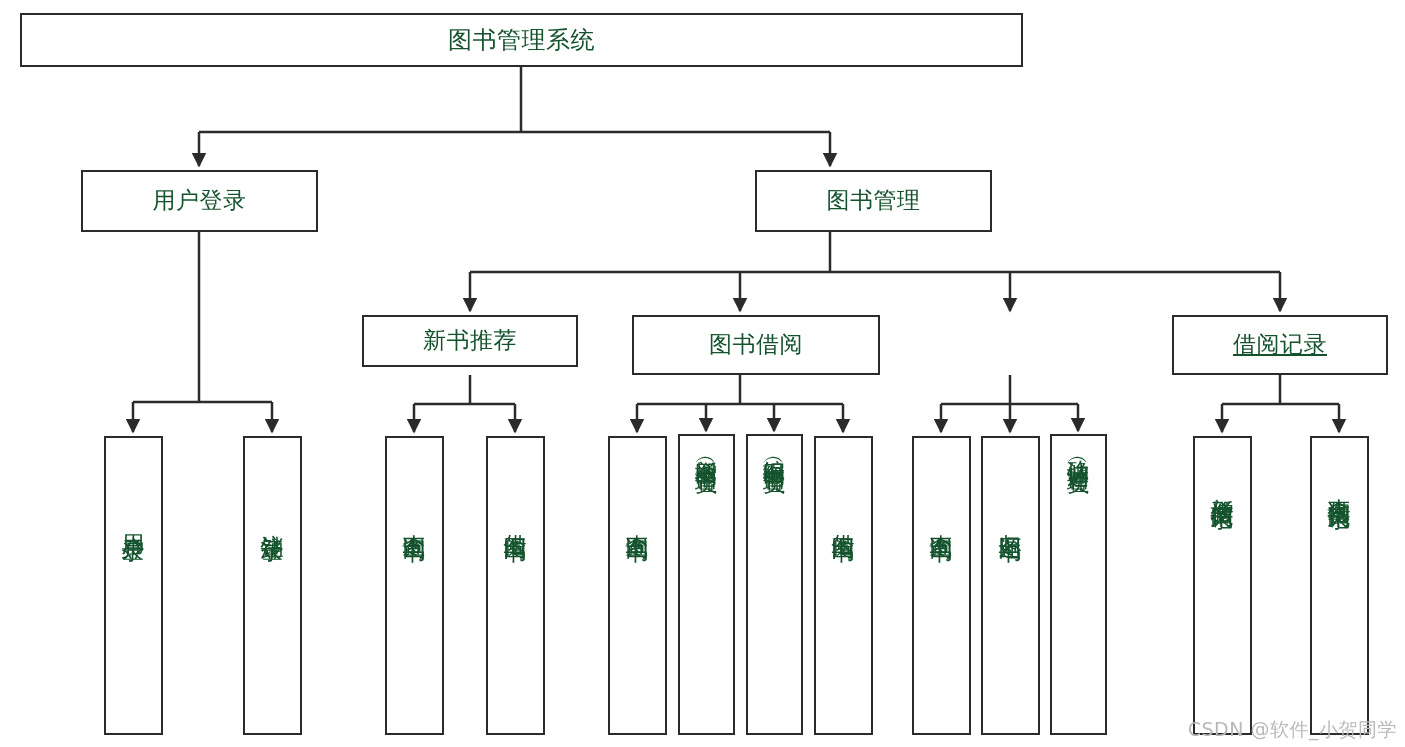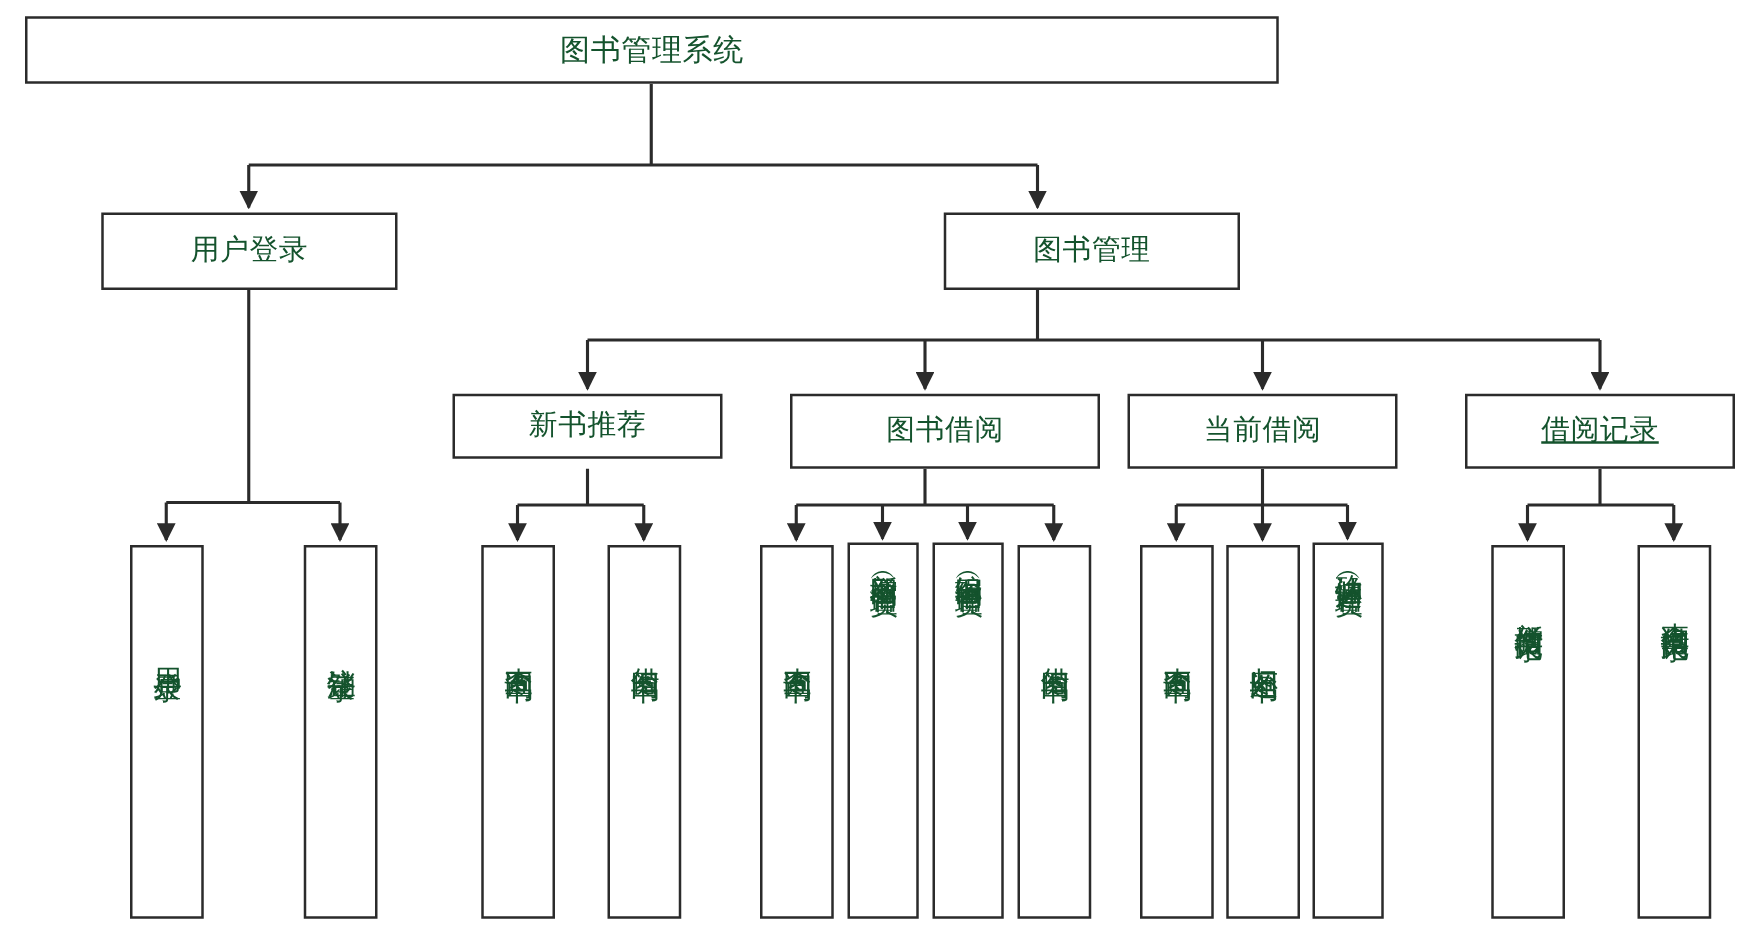--- a/index.html
+++ b/index.html
@@ -146,23 +146,20 @@
   <div class="node horiz" style="left:711px; top:170px; width:237px; height:62px;margin-left:44px;">
     <span class="label">图书管理</span>
   </div>
 
   <div class="node horiz" style="left:362px; top:315px; width:216px; height:52px;">
     <span class="label">新书推荐</span>
   </div>
   <div class="node horiz" style="left:632px; top:315px; width:248px; height:60px;">
     <span class="label">图书借阅</span>
   </div>
-  <div class="node horiz" style="left:902px; top:315px; width:216px; height:60px;">
-    <span class="label">当前借阅</span>
-  </div>
   <div class="node horiz" style="left:1172px; top:315px; width:216px; height:60px;text-decoration:underline;">
     <span class="label">借阅记录</span>
   </div>
 
   <div class="node vert" style="left:104px; top:436px; width:59px; height:299px; padding-top:78px;">
     <span class="label">用户登录</span>
   </div>
   <div class="node vert" style="left:243px; top:436px; width:59px; height:299px; padding-top:78px;">
     <span class="label">注销登录</span>
   </div>
@@ -197,14 +194,15 @@
     <span class="label">确认归还（管理员）</span>
   </div>
 
   <div class="node vert" style="left:1193px; top:436px; width:59px; height:299px; padding-top:42px;">
     <span class="label">新增借阅记录</span>
   </div>
   <div class="node vert" style="left:1310px; top:436px; width:59px; height:299px; padding-top:42px;">
     <span class="label">查询借阅记录</span>
   </div>
 
+  <div class="watermark">CSDN @软件_小贺同学</div>
 
 </div>
 
 </body></html>

